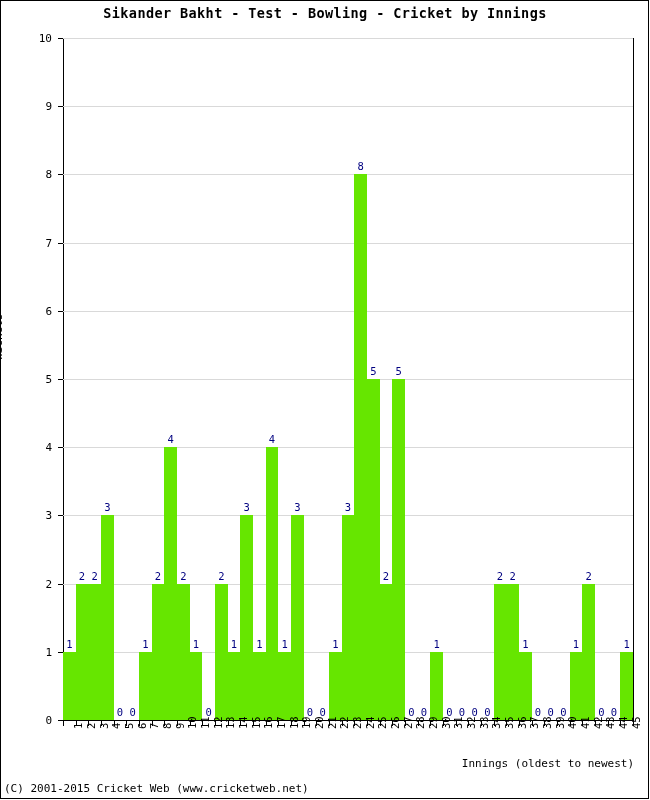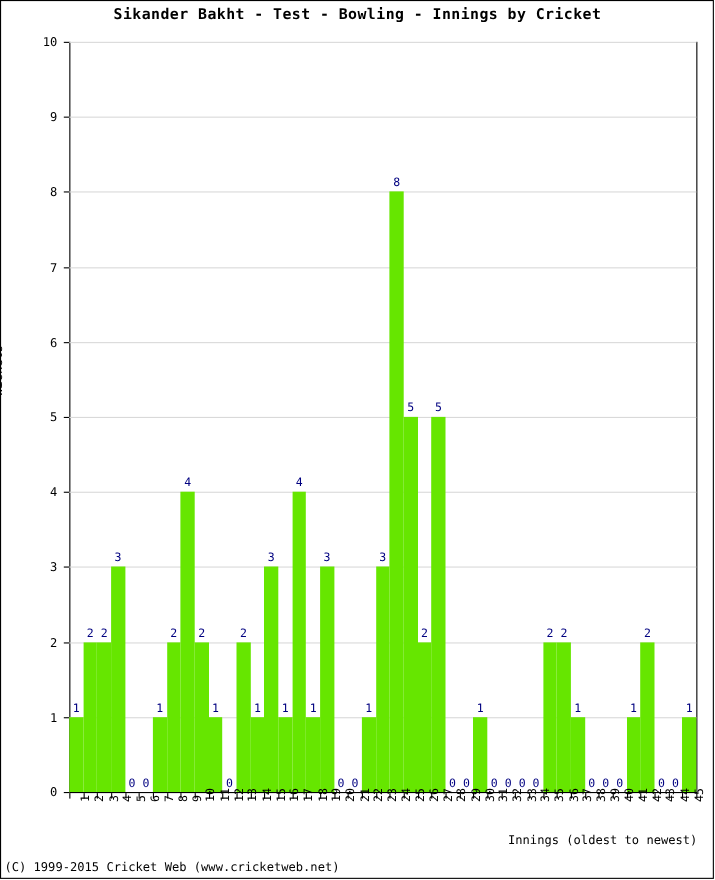--- a/index.html
+++ b/index.html
@@ -145,21 +145,21 @@
     font-size: 11px;
     white-space: nowrap;
     color: #000000;
   }
 </style>
 </head>
 <body>
 
 <div id="frame"></div>
 
-<div id="chart-title">Sikander Bakht - Test - Bowling - Innings by Cricket</div>
+<div id="chart-title">Sikander Bakht - Test - Bowling - Cricket by Innings</div>
 
 <div id="ylabel">Wickets</div>
 
 <div id="plot-border-left"></div>
 <div id="plot-border-right"></div>
 <div id="plot-border-bottom"></div>
 
 <div id="yaxis-group">
     <div class="ytick-mark" style="top: 720px;"></div>
     <div class="ytick-label" style="left: 12px; width: 40px; top: 715px;">0</div>
@@ -358,13 +358,13 @@
     <div class="xtick-mark" style="left: 595px;"></div>
     <div class="xtick-label" style="left: 605.333px;">43</div>
     <div class="xtick-mark" style="left: 608px;"></div>
     <div class="xtick-label" style="left: 618px;">44</div>
     <div class="xtick-mark" style="left: 620px;"></div>
     <div class="xtick-label" style="left: 630.667px;">45</div>
     <div class="xtick-mark" style="left: 633px;"></div>
   </div>
 
 <div id="xlabel">Innings (oldest to newest)</div>
-<div id="footer">(C) 1999-2015 Cricket Web (www.cricketweb.net)</div>
+<div id="footer">(C) 2001-2015 Cricket Web (www.cricketweb.net)</div>
 
 </body></html>

